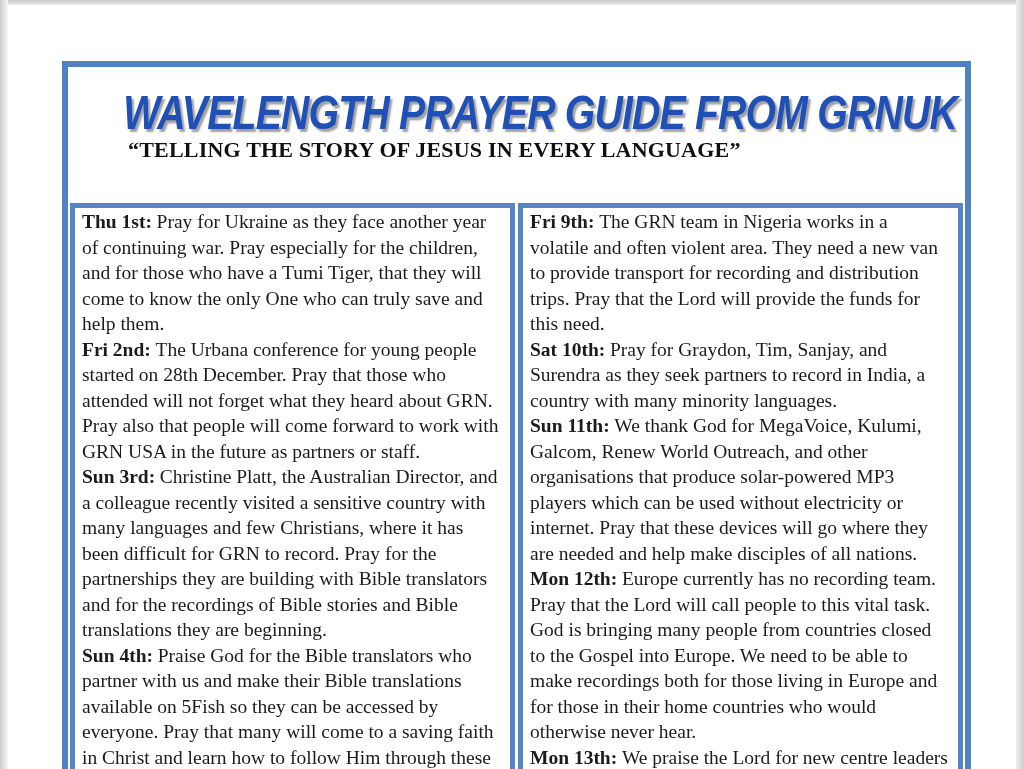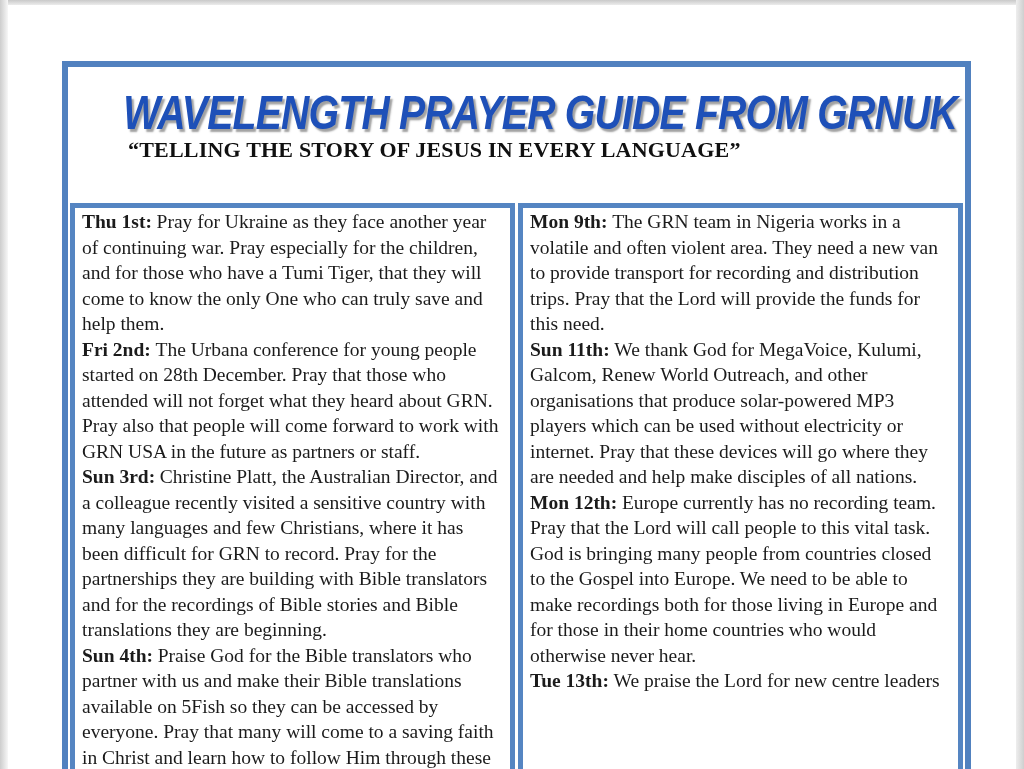--- a/index.html
+++ b/index.html
@@ -90,19 +90,20 @@
   </div>
 
   <div class="columns">
     <div class="col">
       <p class="entry"><b>Thu 1st:</b><span>Pray for Ukraine as they face another year of continuing war. Pray especially for the children, and for those who have a Tumi Tiger, that they will come to know the only One who can truly save and help them.</span></p>
       <p class="entry"><b>Fri 2nd:</b><span>The Urbana conference for young people started on 28th December. Pray that those who attended will not forget what they heard about GRN. Pray also that people will come forward to work with GRN USA in the future as partners or staff.</span></p>
       <p class="entry"><b>Sun 3rd:</b><span>Christine Platt, the Australian Director, and a colleague recently visited a sensitive country with many languages and few Christians, where it has been difficult for GRN to record. Pray for the partnerships they are building with Bible translators and for the recordings of Bible stories and Bible translations they are beginning.</span></p>
       <p class="entry"><b>Sun 4th:</b><span>Praise God for the Bible translators who partner with us and make their Bible translations available on 5Fish so they can be accessed by everyone. Pray that many will come to a saving faith in Christ and learn how to follow Him through these</span></p>
     </div>
     <div class="col">
-      <p class="entry"><b>Mon 9th:</b><span>The GRN team in Nigeria works in a volatile and often violent area. They need a new van to provide transport for recording and distribution trips. Pray that the Lord will provide the funds for this need.</span></p>
+      <p class="entry"><b>Fri 9th:</b><span>The GRN team in Nigeria works in a volatile and often violent area. They need a new van to provide transport for recording and distribution trips. Pray that the Lord will provide the funds for this need.</span></p>
+      <p class="entry"><b>Sat 10th:</b><span>Pray for Graydon, Tim, Sanjay, and Surendra as they seek partners to record in India, a country with many minority languages.</span></p>
       <p class="entry"><b>Sun 11th:</b><span>We thank God for MegaVoice, Kulumi, Galcom, Renew World Outreach, and other organisations that produce solar-powered MP3 players which can be used without electricity or internet. Pray that these devices will go where they are needed and help make disciples of all nations.</span></p>
       <p class="entry"><b>Mon 12th:</b><span>Europe currently has no recording team. Pray that the Lord will call people to this vital task. God is bringing many people from countries closed to the Gospel into Europe. We need to be able to make recordings both for those living in Europe and for those in their home countries who would otherwise never hear.</span></p>
-      <p class="entry"><b>Tue 13th:</b><span>We praise the Lord for new centre leaders</span></p>
+      <p class="entry"><b>Mon 13th:</b><span>We praise the Lord for new centre leaders</span></p>
     </div>
   </div>
 </div>
 
 </body></html>

